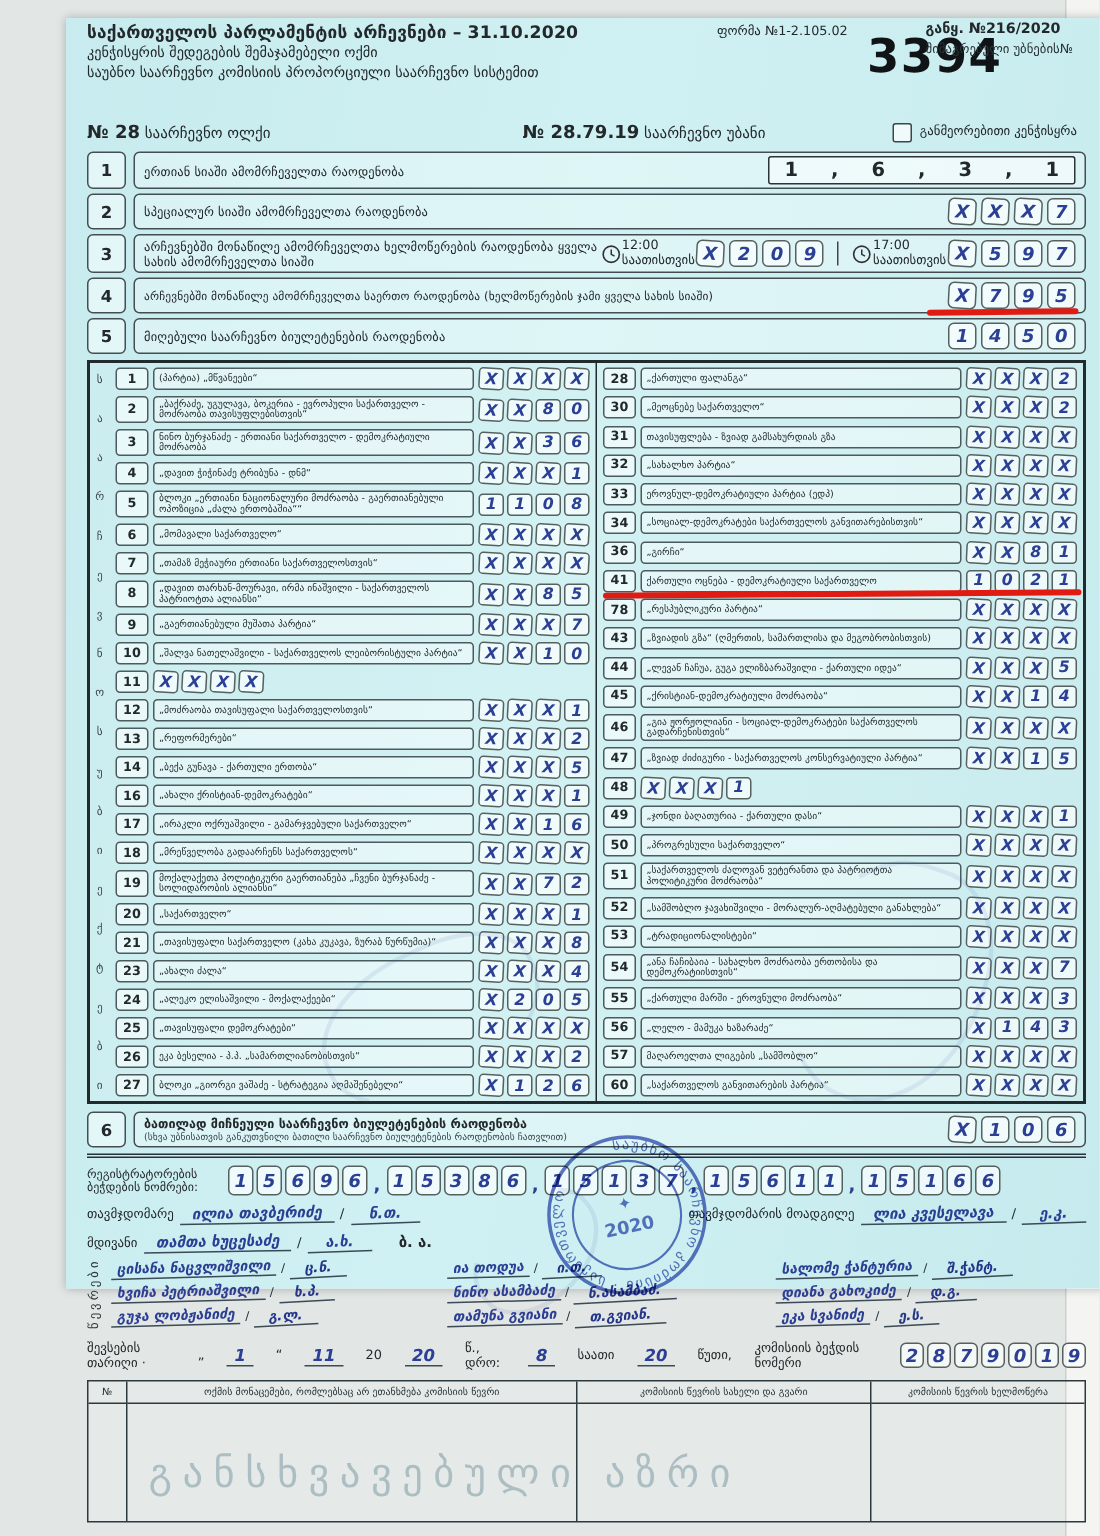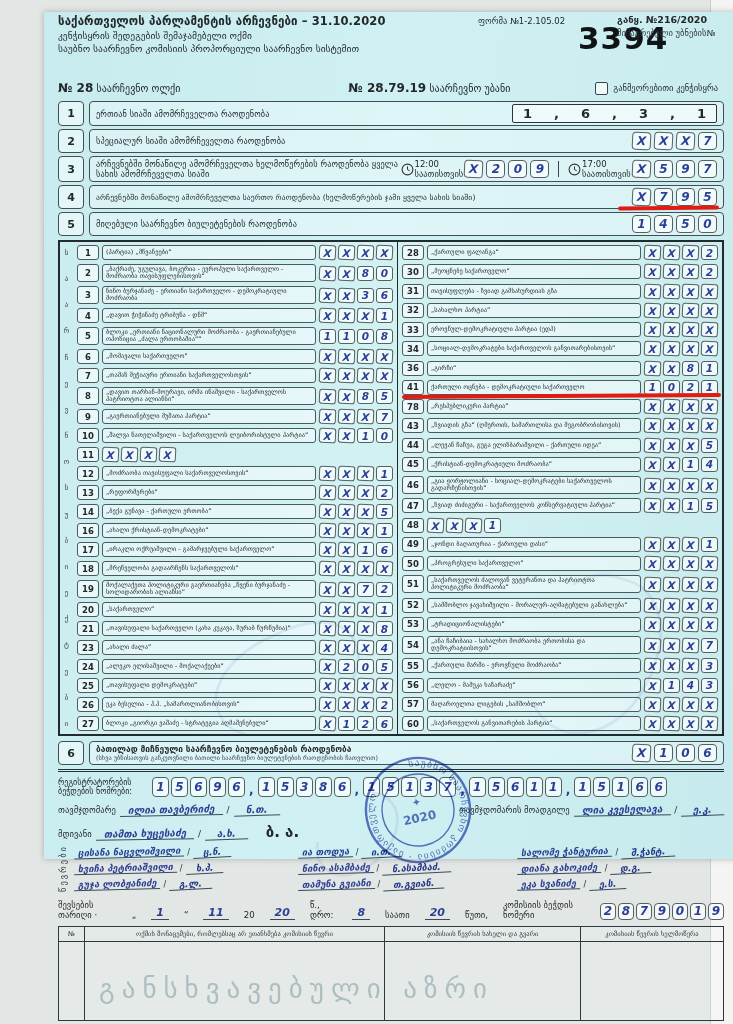--- a/index.html
+++ b/index.html
@@ -72,32 +72,32 @@
   .seal-group{display:flex;gap:2px;}
   .seal-group .vbox{width:15px;height:18px;}
   .seal-comma{font-size:12px;color:#2b3f94;font-weight:700;}
   
   .off-row{display:flex;align-items:baseline;margin-top:7px;font-size:9px;gap:4px;}
   .off-label{font-size:8.6px;white-space:nowrap;}
   .hw{font-style:italic;font-weight:600;color:#2b3f94;}
   .hw.name{font-size:10px;border-bottom:1px solid #3a4a56;padding:0 8px;min-width:80px;transform:rotate(-1deg);}
   .hw.sig{font-size:10px;border-bottom:1px solid #3a4a56;padding:0 12px;transform:rotate(-2deg);}
   .sep{color:#22313a;}
-  .ba-label{font-size:15px;font-weight:600;margin:0 14px;}
+  .ba-label{font-size:10px;font-weight:600;margin:0 14px;}
   .members-wrap{display:flex;margin-top:4px;align-items:center;}
   .members-label{writing-mode:vertical-rl;transform:rotate(180deg);font-size:8.5px;color:#2c393f;margin-right:6px;letter-spacing:2px;}
   .members{flex:1;display:grid;grid-template-rows:repeat(3,1fr);grid-auto-flow:column;gap:4px 18px;}
   .member{display:flex;align-items:baseline;gap:3px;font-size:9px;}
   .member .mname{font-style:italic;font-weight:600;color:#2b3f94;border-bottom:1px solid #3a4a56;padding:0 4px;font-size:9.3px;transform:rotate(-1.5deg);}
   .member .msig{font-style:italic;font-weight:700;color:#24368a;border-bottom:1px solid #3a4a56;padding:0 10px;font-size:9.3px;transform:rotate(-3deg);}
   .msep{color:#22313a;font-size:8px;}
   
   .stamp{position:absolute;left:318px;top:742px;width:112px;height:112px;transform:rotate(-12deg);opacity:.8;mix-blend-mode:multiply;pointer-events:none;}
   
-  .date-line{display:flex;align-items:flex-end;gap:15px;margin-top:8px;font-size:8.6px;flex-wrap:nowrap;}
+  .date-line{display:flex;align-items:center;gap:15px;margin-top:8px;font-size:8.6px;flex-wrap:nowrap;}
   .dl-hand{font-style:italic;font-weight:700;color:#2b3f94;font-size:11px;border-bottom:1px solid #3a4a56;padding:0 5px;}
   .dl-boxes{display:flex;gap:2px;margin-left:3px;}
   .dl-boxes .vbox{width:14px;height:15px;}
   
   .dtable{margin-top:6px;border:1.6px solid #2c3a40;position:relative;background:rgba(255,255,255,.12);}
   .dt-head{display:grid;grid-template-columns:26px 1fr 196px 142px;}
   .dt-cell{border-right:1px solid #2c3a40;border-bottom:1px solid #2c3a40;font-size:6.6px;text-align:center;
            padding:3px 4px;color:#26343a;display:flex;align-items:center;justify-content:center;}
   .dt-cell:last-child{border-right:none;}
   .dt-body{display:grid;grid-template-columns:26px 1fr 196px 142px;height:78px;}

